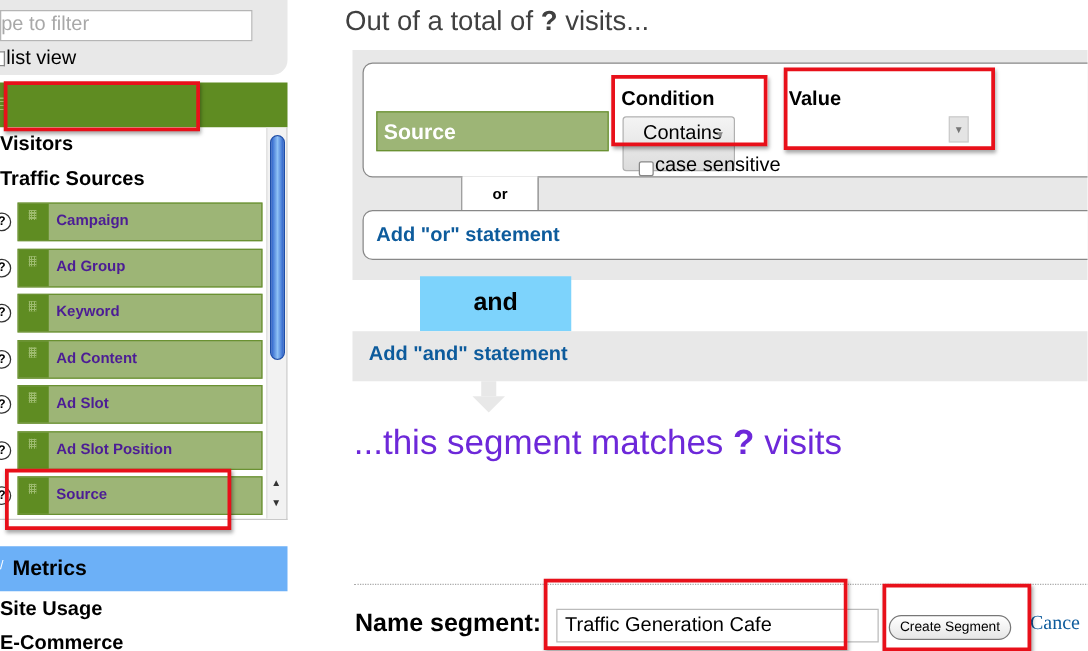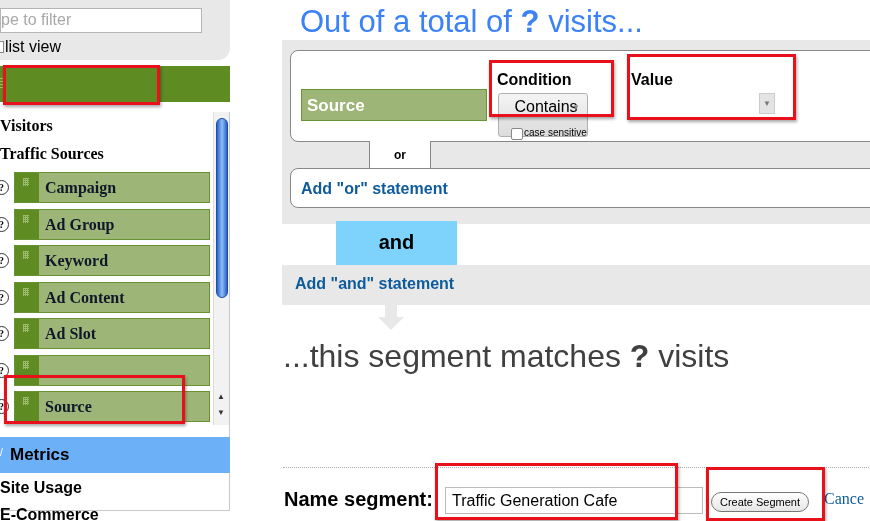--- a/index.html
+++ b/index.html
@@ -8,69 +8,69 @@
   
   .filter-box { position: absolute; left: -12px; top: 0; width: 242px; height: 60px; background: #e8e8e8; border-radius: 0 0 12px 0; }
   .filter-input { position: absolute; left: 0; top: 8px; width: 202px; height: 25px; background: #fff; border: 1px solid #b5b5b5; font-size: 16px; color: #a8a8a8; padding: 2px 0 0 0; }
   .list-view { position: absolute; left: 0; top: 38px; font-size: 16px; color: #000; display: flex; align-items: center; }
   .list-view .cb { width: 4px; height: 12px; border: 1px solid #888; border-left: none; background: #fff; margin-right: 1px; }
 
   .dim-header { position: absolute; left: 0; top: 66px; width: 230px; height: 36px; background: #5f8c22; }
   .dim-header .grip { position: absolute; left: 0; top: 12px; width: 3px; height: 10px; background: repeating-linear-gradient(#9fc06a 0 1px, transparent 1px 3px); }
   .dim-header .title { position: absolute; left: 10px; top: 7px; color: #fff; font-weight: bold; font-size: 17px; }
 
-  .dim-list { position: absolute; left: 0; top: 112px; width: 230px; height: 399px; background: #fff; border-right: 1px solid #c9c9c9; border-bottom: 1px solid #c9c9c9; overflow: hidden; font-family: Liberation Serif, serif; }
+  .dim-list { position: absolute; left: 0; top: 102px; width: 230px; height: 314px; background: #fff; border-right: 1px solid #c9c9c9; border-bottom: 1px solid #c9c9c9; overflow: hidden; }
   .cat-label { position: absolute; left: 0; font-weight: bold; font-size: 16px; color: #000; }
   .dim-item { position: absolute; left: 0; width: 212px; height: 31px; }
   .dim-item .help { position: absolute; left: -6px; top: 8px; width: 15px; height: 15px; border: 1px solid #333; border-radius: 50%; font-size: 10px; font-weight: bold; text-align: center; line-height: 13px; background: #fff; }
   .dim-item .chip { position: absolute; left: 14px; top: 0; width: 196px; height: 31px; background: #9db576; border: 1px solid #6a9132; }
   .dim-item .chip .handle { position: absolute; left: 0; top: 0; width: 24px; height: 29px; background: #5f8c22; }
   .dim-item .chip .handle::after { content: ""; position: absolute; left: 8px; top: 5px; width: 6px; height: 8px; background: repeating-linear-gradient(90deg, #b8d08f 0 1px, transparent 1px 2px), repeating-linear-gradient(#b8d08f 0 1px, transparent 1px 2px); opacity: .7; }
-  .dim-item .chip .label { position: absolute; left: 30px; top: 6px; color: #0f172a; font-weight: bold; font-size: 16px; white-space: nowrap; }
+  .dim-item .chip .label { position: absolute; left: 30px; top: 6px; color: #4c1d95; font-weight: bold; font-size: 12px; white-space: nowrap; }
 
   .scrollbar { position: absolute; left: 213px; top: 0; width: 16px; height: 313px; background: #f2f2f2; border-left: 1px solid #ddd; }
   .scroll-thumb { position: absolute; left: 2px; top: 6px; width: 12px; height: 180px; border-radius: 6px; background: linear-gradient(90deg, #2a5fc9, #8dc0f5 50%, #2a5fc9); border: 1px solid #1e4ea8; }
   .scroll-up { position: absolute; left: 3px; top: 280px; font-size: 8px; color: #333; }
   .scroll-down { position: absolute; left: 3px; top: 296px; font-size: 8px; color: #333; }
 
   .metrics-header { position: absolute; left: 0; top: 437px; width: 230px; height: 36px; background: #6cb0f7; }
   .metrics-header .caret { position: absolute; left: 0; top: 10px; color: #fff; font-size: 10px; }
   .metrics-header .title { position: absolute; left: 10px; top: 8px; font-weight: bold; font-size: 17px; color: #000; }
   .metric-cat { position: absolute; left: 0; font-weight: bold; font-size: 16px; color: #000; }
 
   
-  .heading { position: absolute; left: 300px; top: 4px; font-size: 31px; color: #3b82f6; }
+  .heading { position: absolute; left: 276px; top: 4px; font-size: 22px; color: #404040; }
   .heading b { font-weight: bold; }
 
   .or-block { position: absolute; left: 282px; top: 40px; width: 600px; height: 184px; background: #e8e8e8; }
   .stmt-box { position: absolute; left: 8px; top: 10px; width: 600px; height: 92px; background: #fff; border: 1px solid #888; border-radius: 8px; }
   .src-chip { position: absolute; left: 10px; top: 38px; width: 186px; height: 32px; background: #9db576; border: 1px solid #6a9132; color: #fff; font-weight: bold; font-size: 17px; padding: 6px 0 0 5px; }
   .cond-label { position: absolute; left: 206px; top: 20px; font-weight: bold; font-size: 16px; }
   .cond-select { position: absolute; left: 207px; top: 42px; width: 90px; height: 44px; background: linear-gradient(#f4f4f4, #dcdcdc); border: 1px solid #b0b0b0; border-radius: 3px; font-size: 16px; padding: 4px 0 0 6px; text-align: center; }
   .cond-select .arrow { position: absolute; right: 7px; top: 9px; color: #888; font-size: 8px; }
-  .case-row { position: absolute; left: 220px; top: 73px; font-size: 10px; display: flex; align-items: center; }
+  .case-row { position: absolute; left: 220px; top: 73px; font-size: 16px; display: flex; align-items: center; }
   .case-row .cb { width: 12px; height: 12px; border: 1px solid #888; border-radius: 2px; background: #fff; margin-right: 1px; margin-top: 4px; }
   .value-label { position: absolute; left: 340px; top: 20px; font-weight: bold; font-size: 16px; }
   .value-input { position: absolute; left: 340px; top: 42px; width: 127px; height: 21px; background: #fff; border: 1px solid #aaa; font-size: 11px; padding: 3px 0 0 2px; overflow: hidden; white-space: nowrap; }
   .value-drop { position: absolute; left: 468px; top: 42px; width: 16px; height: 21px; background: #e4e4e4; border: 1px solid #ccc; color: #777; font-size: 8px; text-align: center; line-height: 19px; }
 
   .or-tab-left { position: absolute; left: 8px; top: 102px; width: 80px; height: 26px; border-right: 1px solid #888; }
   .or-tab { position: absolute; left: 88px; top: 101px; width: 60px; height: 28px; background: #fff; font-weight: bold; font-size: 12px; text-align: center; padding-top: 7px; }
   .or-tab-right { position: absolute; left: 148px; top: 102px; width: 460px; height: 26px; border-left: 1px solid #888; }
   .addor-box { position: absolute; left: 8px; top: 128px; width: 600px; height: 40px; background: #fff; border: 1px solid #888; border-radius: 8px; }
   .link { color: #0d5b9c; font-weight: bold; font-size: 16px; cursor: pointer; }
   .addor-link { position: absolute; left: 10px; top: 11px; }
 
   .and-tab { position: absolute; left: 336px; top: 221px; width: 121px; height: 44px; background: #7dd3fc; font-weight: bold; font-size: 20px; text-align: center; padding-top: 10px; }
   .and-block { position: absolute; left: 282px; top: 265px; width: 600px; height: 40px; background: #e8e8e8; }
   .addand-link { position: absolute; left: 13px; top: 10px; }
   .arrow-stem { position: absolute; left: 385px; top: 305px; width: 12px; height: 12px; background: #e8e8e8; }
   .arrow-head { position: absolute; left: 378px; top: 317px; width: 0; height: 0; border-left: 13px solid transparent; border-right: 13px solid transparent; border-top: 13px solid #e8e8e8; }
 
-  .matches { position: absolute; left: 283px; top: 338px; font-size: 32px; color: #404040; }
+  .matches { position: absolute; left: 283px; top: 338px; font-size: 28px; color: #6d28d9; }
 
   .dotted-sep { position: absolute; left: 283px; top: 467px; width: 600px; border-top: 1px dotted #aaa; }
   .name-label { position: absolute; left: 284px; top: 488px; font-weight: bold; font-size: 20px; }
   .name-input { position: absolute; left: 445px; top: 487px; width: 258px; height: 27px; border: 1px solid #bbb; background: #fff; font-size: 16px; padding: 4px 0 0 6px; }
   .create-btn { position: absolute; left: 711px; top: 492px; width: 98px; height: 20px; border: 1px solid #777; border-radius: 10px; background: linear-gradient(#fff, #e6e6e6); font-size: 11px; text-align: center; line-height: 18px; }
   .cancel-link { position: absolute; left: 824px; top: 490px; color: #0d5b9c; font-size: 16px; font-family: Liberation Serif, serif; }
 
   
   .hl { position: absolute; border: 3px solid #e8101a; box-shadow: 1px 2px 3px rgba(0,0,0,.35); pointer-events: none; }
 </style>
@@ -127,20 +127,21 @@
     <span class="help">?</span>
     <div class="chip">
         <span class="handle"></span>
         <span class="label">Ad Slot</span>
       </div>
   </div>
   <div class="dim-item" style="top:243px">
     <span class="help">?</span>
     <div class="chip">
         <span class="handle"></span>
+        <span class="label">Ad Slot Position</span>
       </div>
   </div>
   <div class="dim-item" style="top:279px">
     <span class="help">?</span>
     <div class="chip">
         <span class="handle"></span>
         <span class="label">Source</span>
       </div>
   </div>
 

